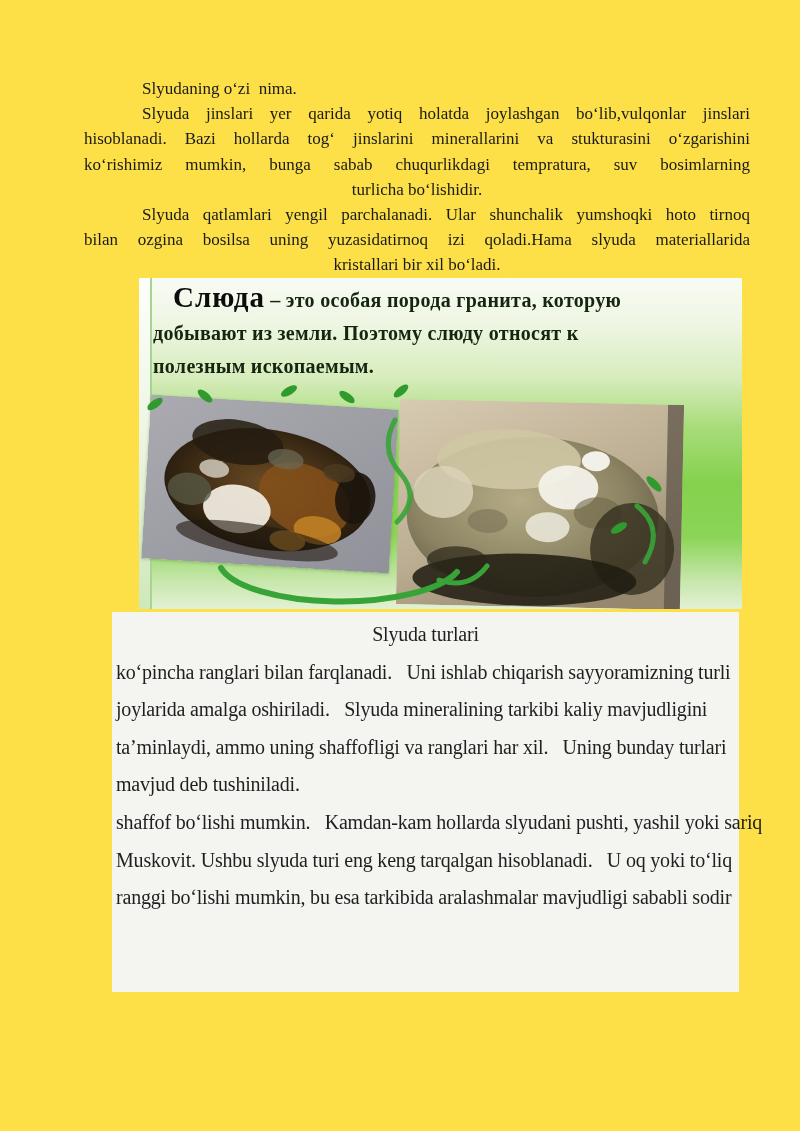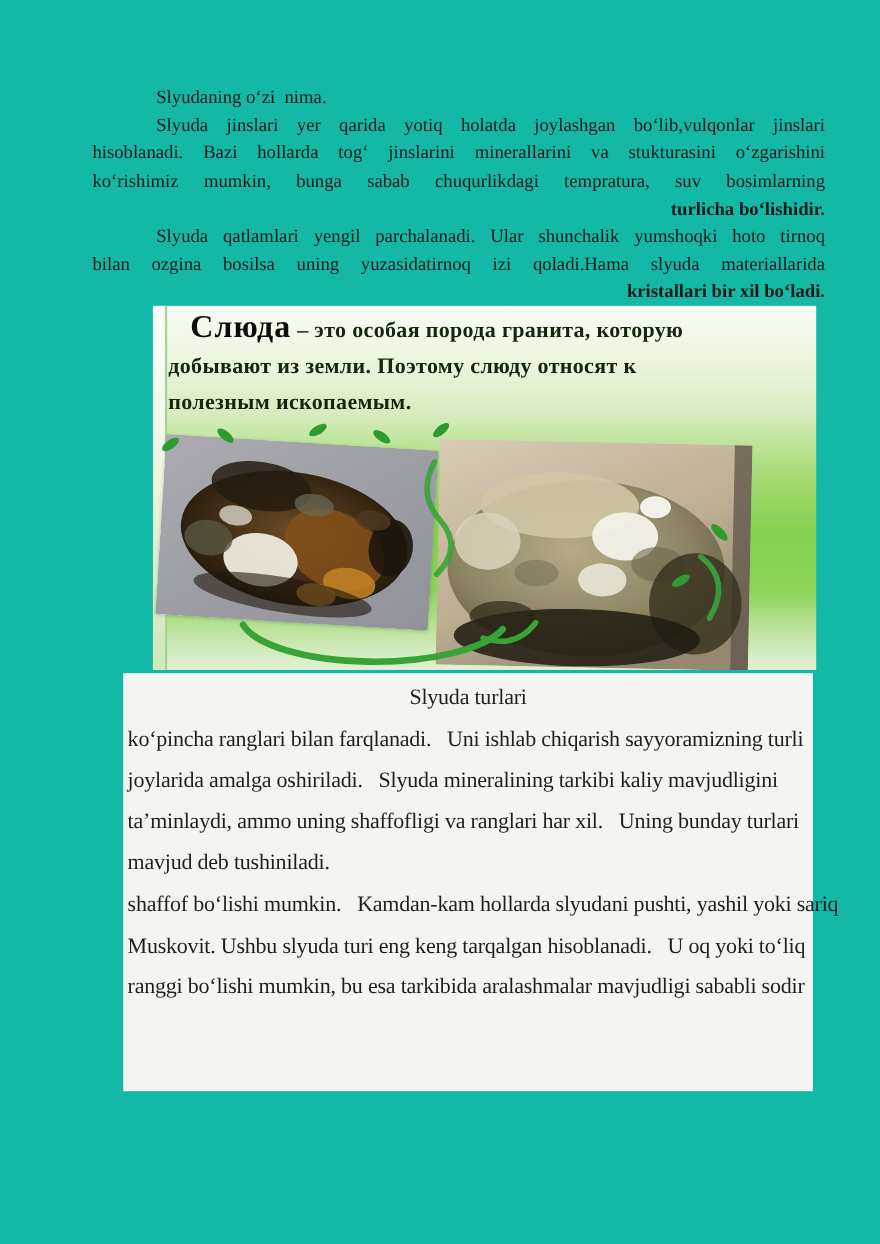--- a/index.html
+++ b/index.html
@@ -1,25 +1,25 @@
 <!DOCTYPE html>
 <html><head>
 <meta charset="utf-8">
 <title>Document</title>
 <style>
   html,body{margin:0;padding:0;background:#ffffff;}
   .page{
-    position:relative;width:800px;height:1131px;background:#14b8a6;
+    position:relative;width:800px;height:1131px;background:#fde047;
     font-family:"Liberation Serif", serif;color:#1a1a1a;overflow:hidden;
   }
   
   .intro{position:absolute;left:84px;top:76px;width:666px;font-size:17px;line-height:25.2px;}
   .line{min-height:25.2px;}
   .jline{text-align:justify;text-align-last:justify;}
-  .jlast{text-align:right;font-weight:bold;}
+  .jlast{text-align:center;}
   .indent{text-indent:58px;}
   .presp{white-space:pre;}
   
   .slide{
     position:absolute;left:139px;top:278px;width:603px;height:331px;overflow:hidden;
     background:linear-gradient(180deg,#f8fbf4 0%,#eef6e2 14%,#d7ecbd 30%,#a8dc7a 45%,#85d14e 62%,#8bd457 78%,#c9e7ae 92%,#e2f1d3 100%);
   }
   .slide-bar{
     position:absolute;left:0;top:0;width:11px;height:100%;
     background:linear-gradient(180deg,#fdfefc 0%,#eef6e4 45%,#cfe8ba 100%);

